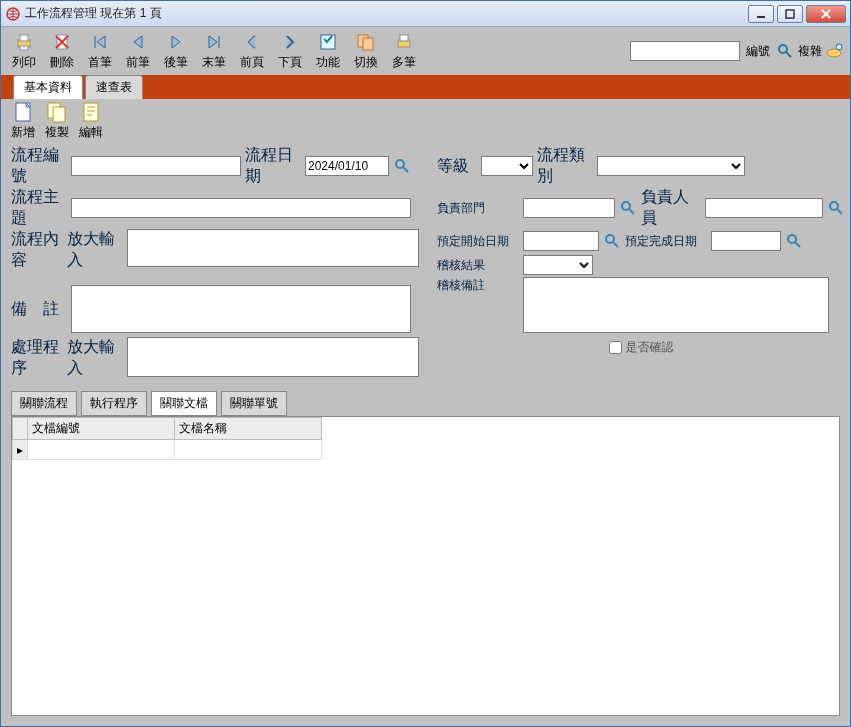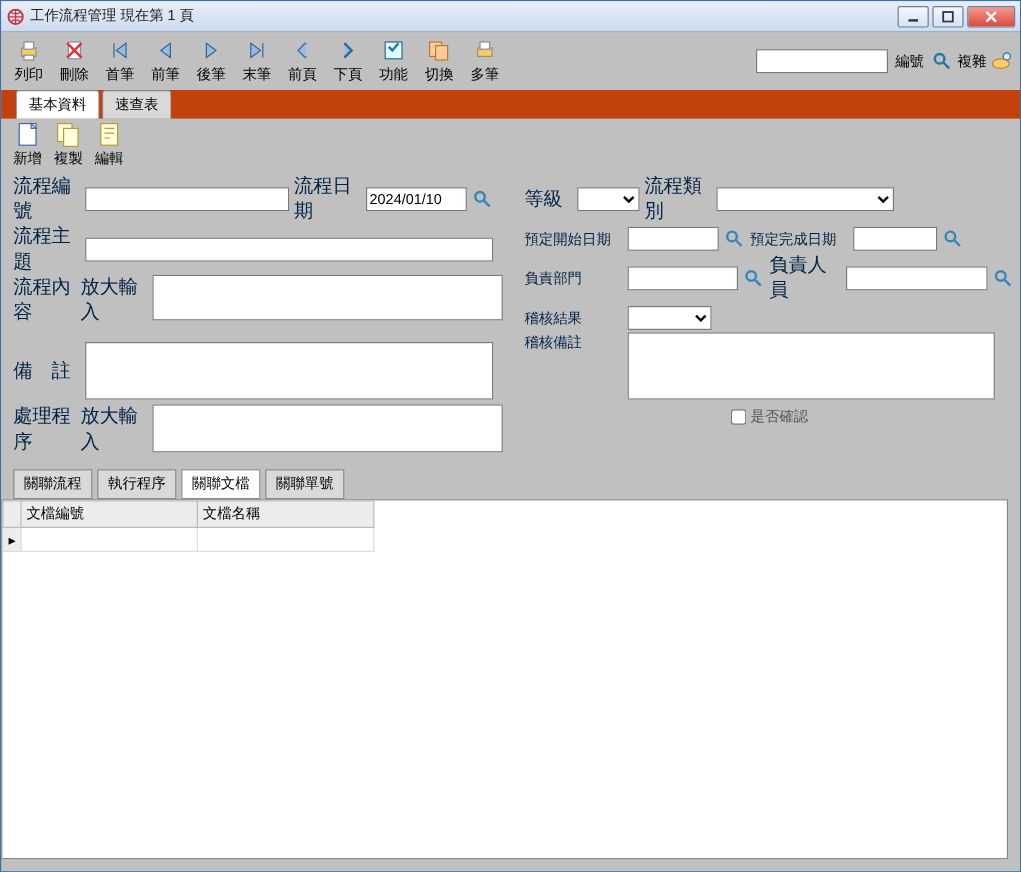--- a/index.html
+++ b/index.html
@@ -139,21 +139,21 @@
 .sub-tab.active { background: #fff; text-align: right; }
 .sub-actions {
   display: flex;
   gap: 110px;
   padding: 12px 20px 8px 40px;
   background: #c0c0c0;
 }
 .sub-actions span { color: #024; }
 .grid-area {
   flex: 1;
-  margin: 0 10px 10px 0;
+  margin: 0 10px 10px 10px;
   background: #fff;
   border: 1px solid #888;
   overflow: auto;
 }
 table.grid { border-collapse: collapse; width: 310px; }
 table.grid th {
   background: #ececec;
   border: 1px solid #bbb;
   font-weight: normal;
   text-align: left;
@@ -388,48 +388,48 @@
       </div>
 
       <div class="col-right">
         <div class="row">
           <span class="label" style="width:40px">等級</span>
           <select class="field" style="width:52px"><option></option></select>
           <span class="label">流程類別</span>
           <select class="field" style="width:148px"><option></option></select>
         </div>
         <div class="row">
+          <span class="label-wide">負責部門</span>
+          <input class="field" style="width: 92px;">
+          <span class="icon-search">
+              <svg width="16" height="16" viewBox="0 0 16 16">
+                <circle cx="6" cy="6" r="4" fill="none" stroke="#38b" stroke-width="2"></circle>
+                <path d="M9 9l5 5" stroke="#38b" stroke-width="2"></path>
+              </svg>
+            </span>
+          <span class="label" style="width:60px">負責人員</span>
+          <input class="field" style="width: 118px;">
+          <span class="icon-search">
+              <svg width="16" height="16" viewBox="0 0 16 16">
+                <circle cx="6" cy="6" r="4" fill="none" stroke="#38b" stroke-width="2"></circle>
+                <path d="M9 9l5 5" stroke="#38b" stroke-width="2"></path>
+              </svg>
+            </span>
+        </div>
+        <div class="row">
           <span class="label-wide">預定開始日期</span>
           <input class="field" style="width: 76px;">
           <span class="icon-search">
               <svg width="16" height="16" viewBox="0 0 16 16">
                 <circle cx="6" cy="6" r="4" fill="none" stroke="#38b" stroke-width="2"></circle>
                 <path d="M9 9l5 5" stroke="#38b" stroke-width="2"></path>
               </svg>
             </span>
           <span class="label-wide">預定完成日期</span>
           <input class="field" style="width: 70px;">
-          <span class="icon-search">
-              <svg width="16" height="16" viewBox="0 0 16 16">
-                <circle cx="6" cy="6" r="4" fill="none" stroke="#38b" stroke-width="2"></circle>
-                <path d="M9 9l5 5" stroke="#38b" stroke-width="2"></path>
-              </svg>
-            </span>
-        </div>
-        <div class="row">
-          <span class="label-wide">負責部門</span>
-          <input class="field" style="width: 92px;">
-          <span class="icon-search">
-              <svg width="16" height="16" viewBox="0 0 16 16">
-                <circle cx="6" cy="6" r="4" fill="none" stroke="#38b" stroke-width="2"></circle>
-                <path d="M9 9l5 5" stroke="#38b" stroke-width="2"></path>
-              </svg>
-            </span>
-          <span class="label" style="width:60px">負責人員</span>
-          <input class="field" style="width: 118px;">
           <span class="icon-search">
               <svg width="16" height="16" viewBox="0 0 16 16">
                 <circle cx="6" cy="6" r="4" fill="none" stroke="#38b" stroke-width="2"></circle>
                 <path d="M9 9l5 5" stroke="#38b" stroke-width="2"></path>
               </svg>
             </span>
         </div>
         <div class="row">
           <span class="label-wide">稽核結果</span>
           <select class="field" style="width:70px"><option></option></select>

